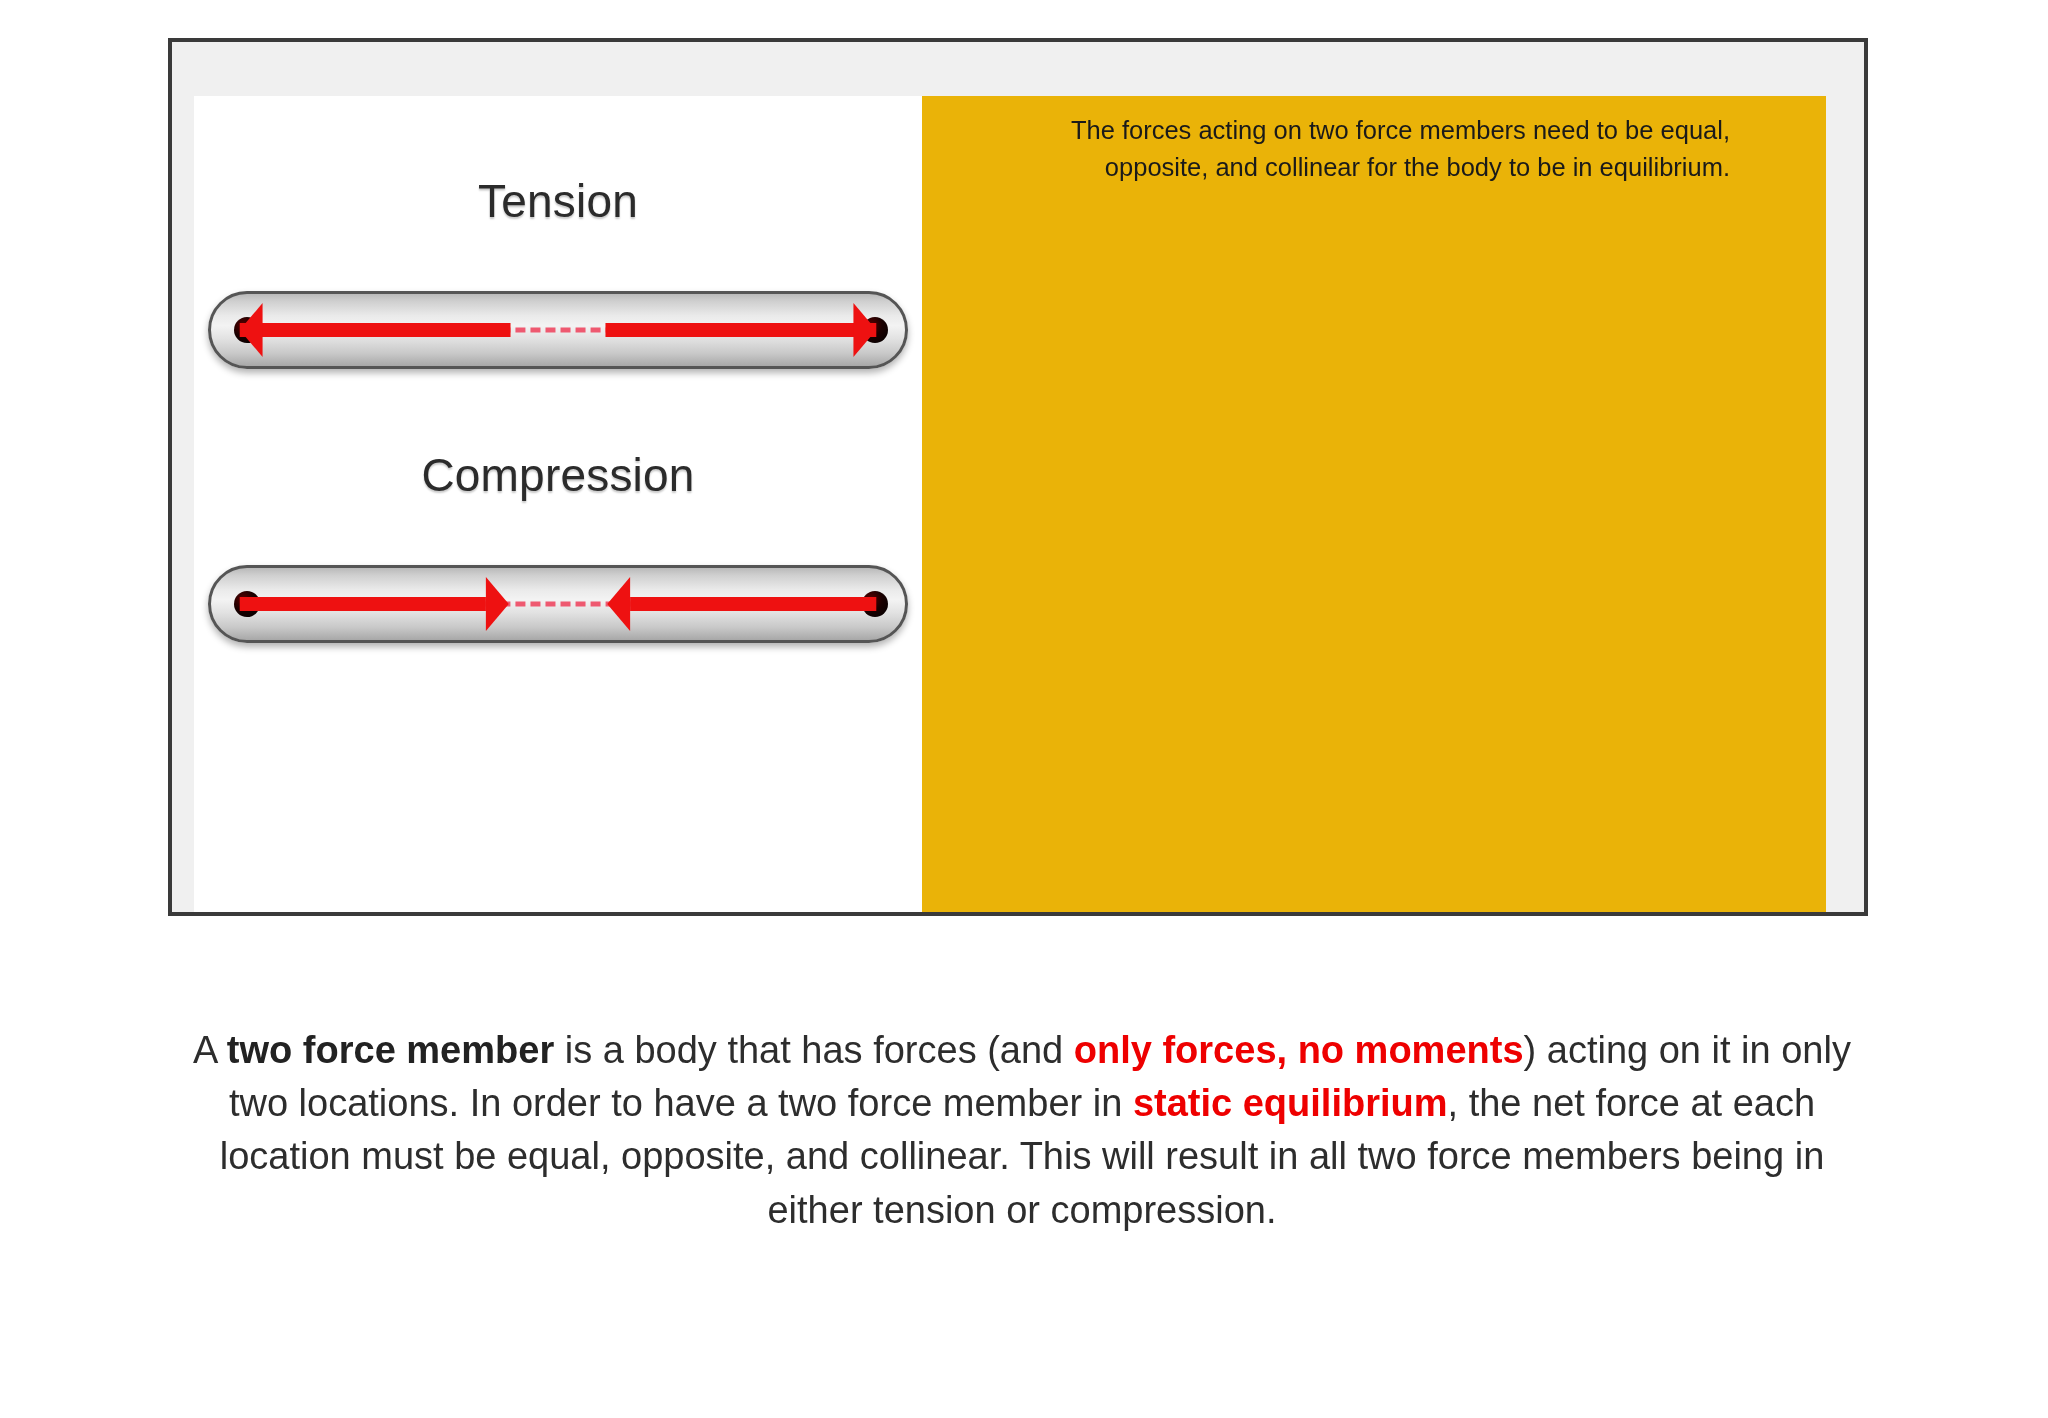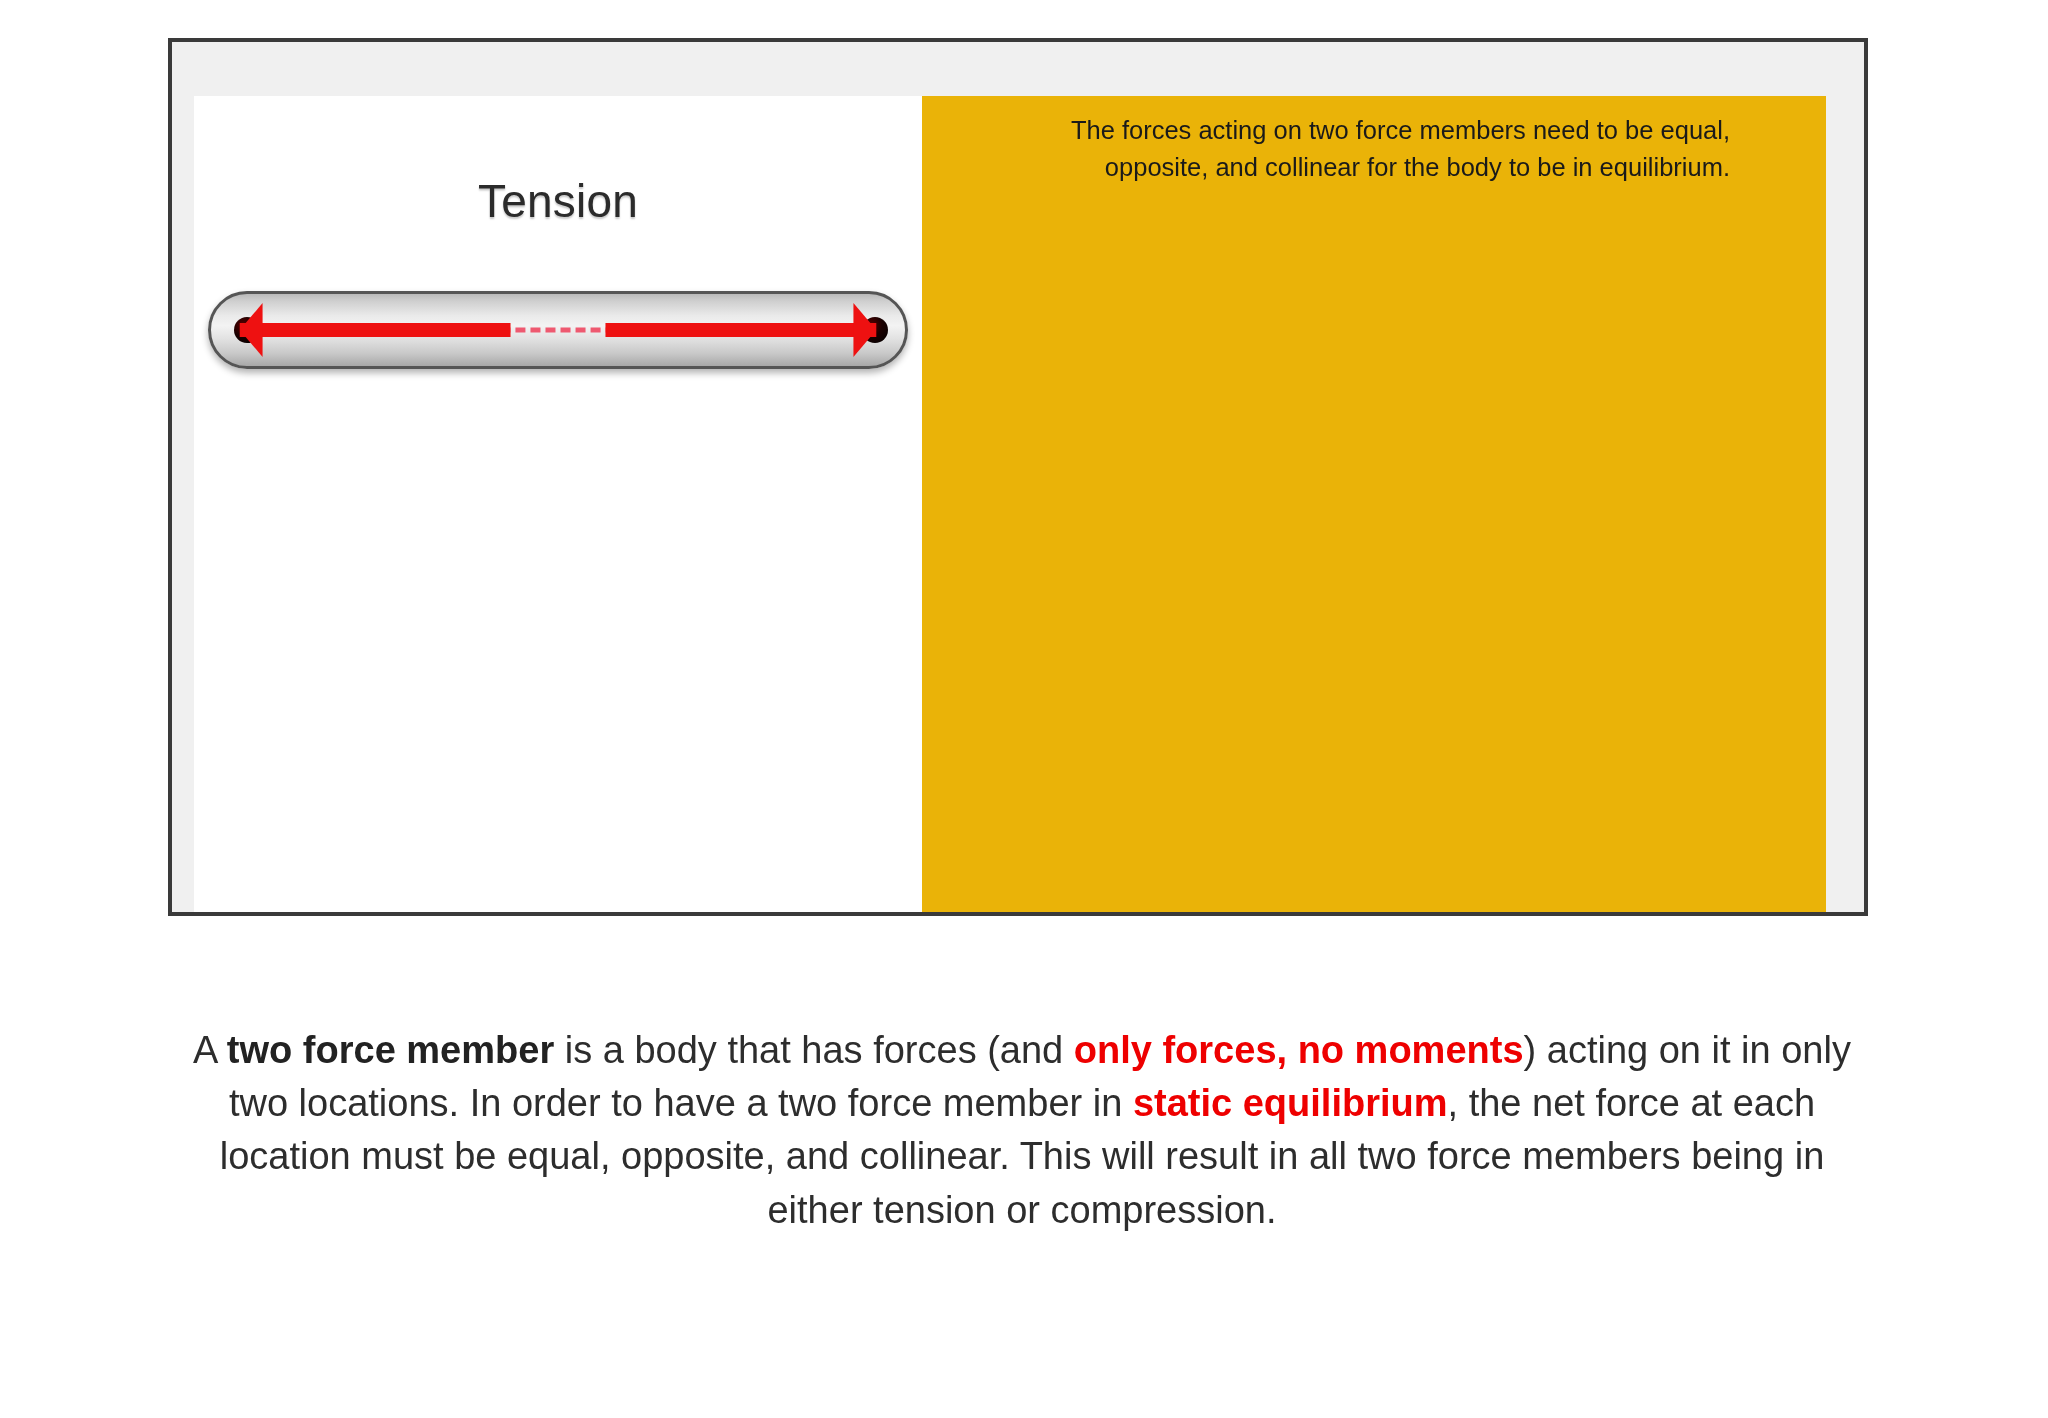--- a/index.html
+++ b/index.html
@@ -179,20 +179,44 @@
             </g>
           </svg>
 
           <div class="member-bar">
             <span class="pin" style="left:36px;"></span>
             <span class="pin" style="left:664px;"></span>
           </div>
         </div>
       </div>
 
+      <div class="diagram-block compression">
+        <div class="diagram-title">Compression</div>
+
+        <div class="member-row">
+
+          <svg class="force-layer" viewBox="0 0 1656 120" preserveAspectRatio="none">
+
+            <g>
+              <rect x="104" y="53" width="560" height="14" fill="#ee1111"></rect>
+              <polygon points="716,60 664,33 664,87" fill="#ee1111"></polygon>
+            </g>
+
+            <g>
+              <rect x="992" y="53" width="560" height="14" fill="#ee1111"></rect>
+              <polygon points="940,60 992,33 992,87" fill="#ee1111"></polygon>
+            </g>
+          </svg>
+
+          <div class="member-bar">
+            <span class="pin" style="left:36px;"></span>
+            <span class="pin" style="left:664px;"></span>
+          </div>
+        </div>
+      </div>
 
     </div>
 
     <div class="figure-caption">The forces acting on two force members need to be equal, opposite, and collinear for the body to be in equilibrium.</div>
 
   </div>
 </div>
 
 <p class="body-text" id="body-paragraph"><span>A </span><b class="dark">two force member</b><span> is a body that has forces (and </span><b class="red">only forces, no moments</b><span>) acting on it in only two locations. In order to have a two force member in </span><b class="red">static equilibrium</b><span>, the net force at each location must be equal, opposite, and collinear. This will result in all two force members being in either tension or compression.</span></p>
 

